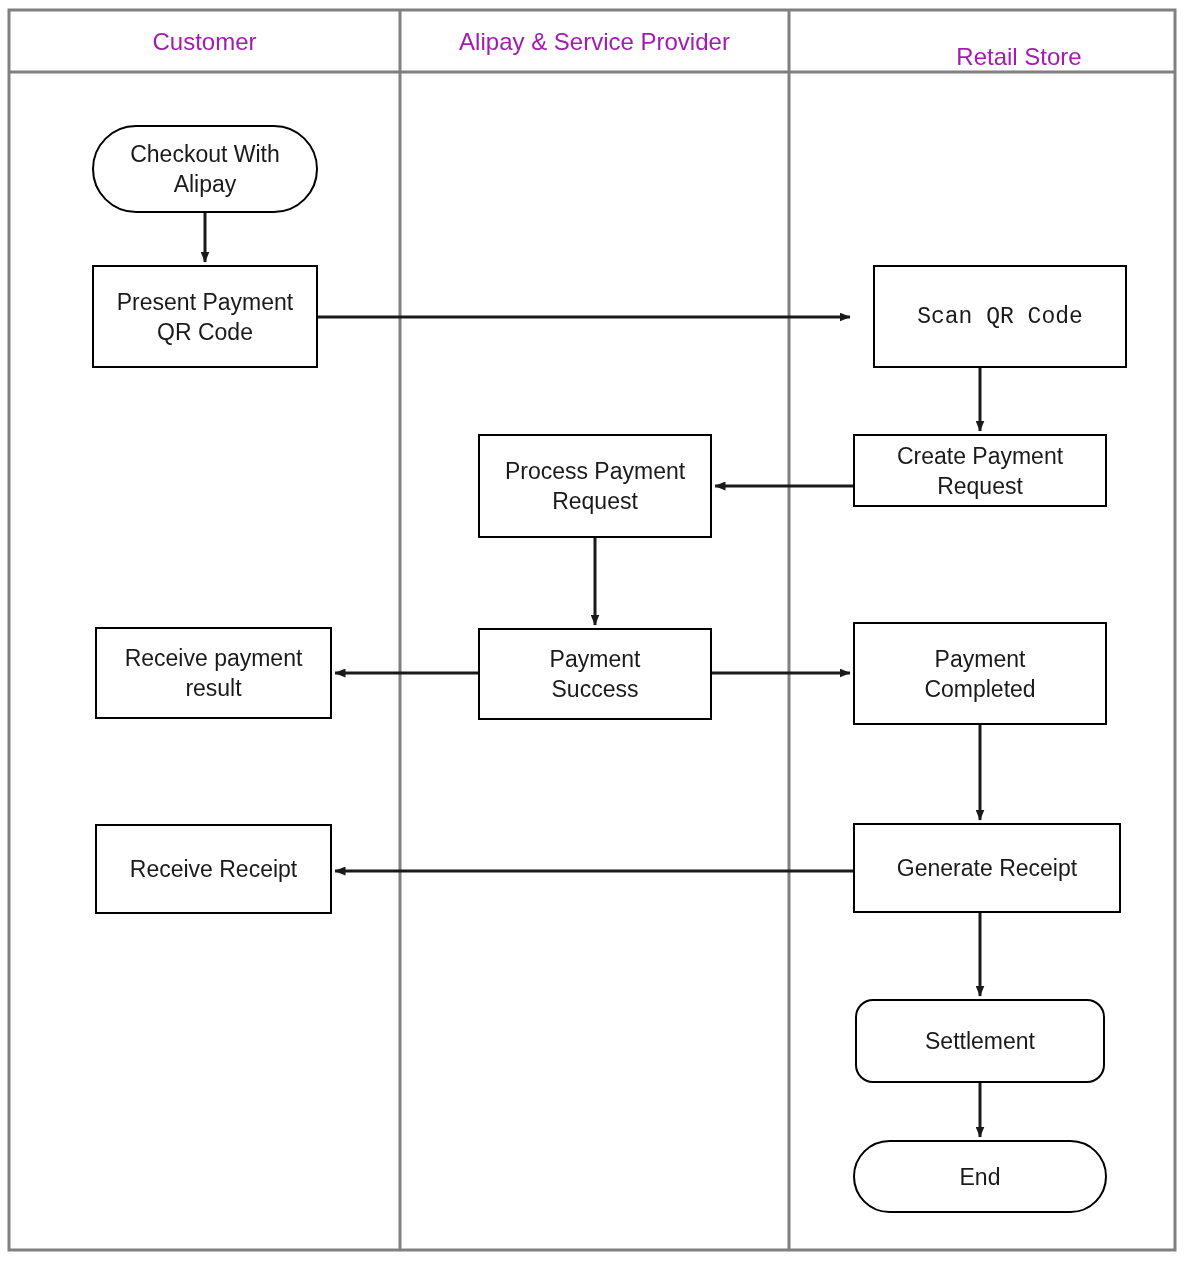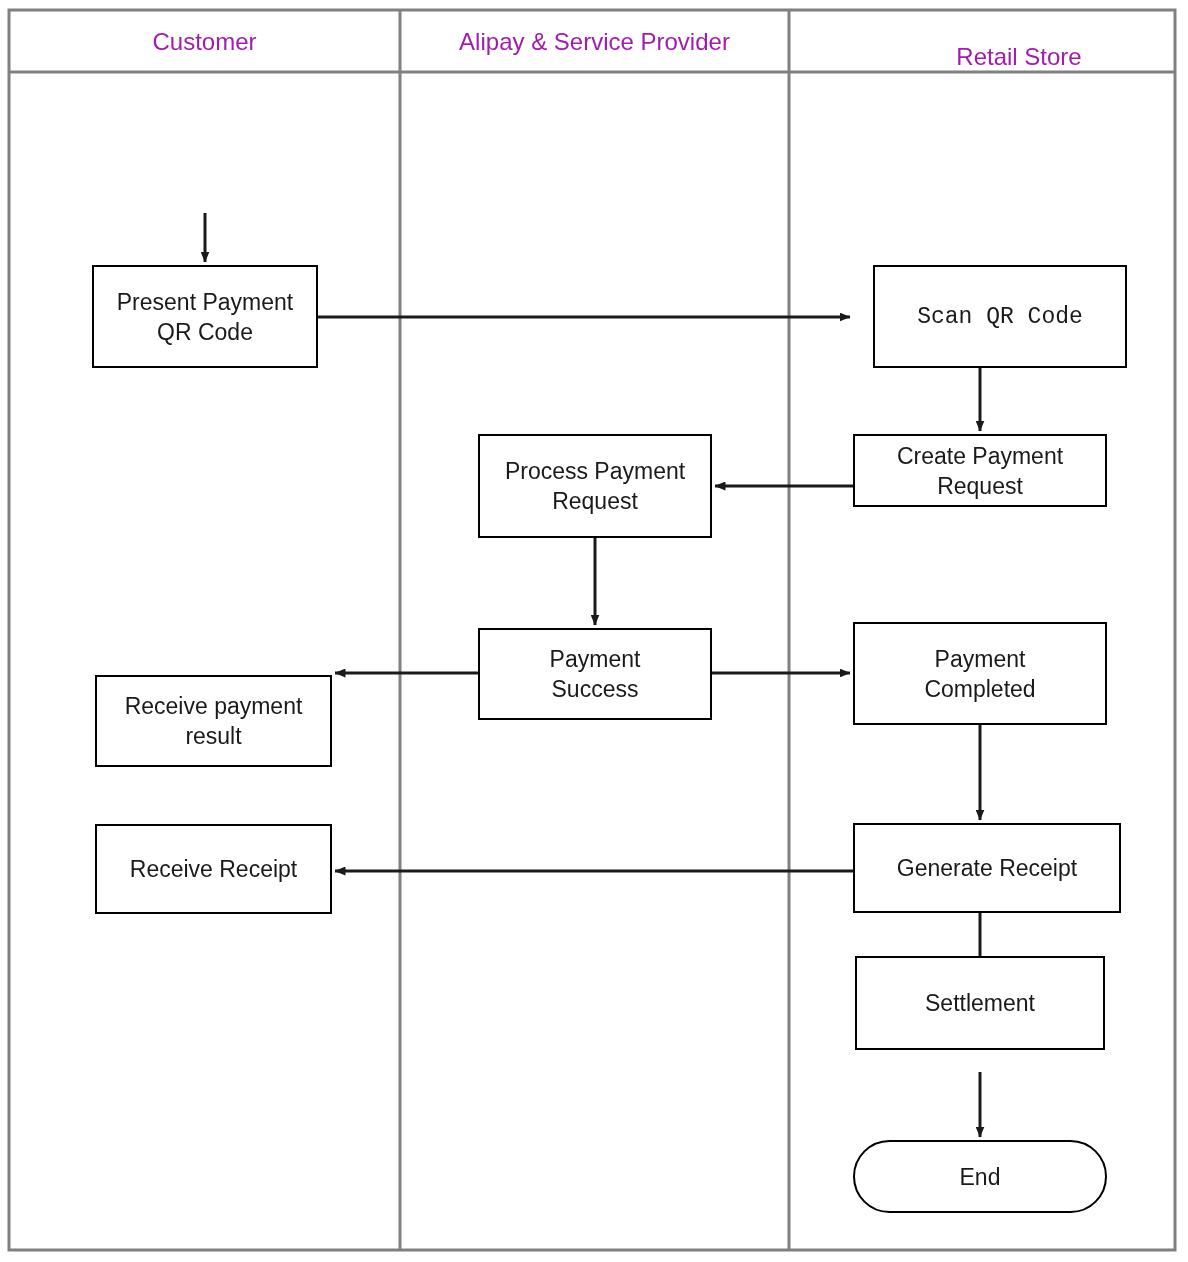--- a/index.html
+++ b/index.html
@@ -105,27 +105,31 @@
   <div class="lane-title" style="left:9px; top:28px; width:391px;">
     <span>Customer</span>
   </div>
   <div class="lane-title" style="left:400px; top:28px; width:389px;">
     <span>Alipay &amp; Service Provider</span>
   </div>
   <div class="lane-title" style="left:789px; top:28px; width:460px;margin-top:15px;">
     <span>Retail Store</span>
   </div>
 
+  <div class="node terminator" style="left:92px; top:125px; width:226px; height:88px;">
+    <span class="node-label">Checkout With
+Alipay</span>
+  </div>
 
   <div class="node" style="left:92px; top:265px; width:226px; height:103px;">
     <span class="node-label">Present Payment
 QR Code</span>
   </div>
 
-  <div class="node" style="left:95px; top:627px; width:237px; height:92px;margin-top:48px;">
+  <div class="node" style="left:95px; top:627px; width:237px; height:92px;">
     <span class="node-label">Receive payment
 result</span>
   </div>
 
   <div class="node" style="left:95px; top:824px; width:237px; height:90px;">
     <span class="node-label">Receive Receipt</span>
   </div>
 
   <div class="node" style="left:478px; top:434px; width:234px; height:104px;">
     <span class="node-label">Process Payment
@@ -148,21 +152,21 @@
 
   <div class="node" style="left:853px; top:622px; width:254px; height:103px;">
     <span class="node-label">Payment
 Completed</span>
   </div>
 
   <div class="node" style="left:853px; top:823px; width:268px; height:90px;">
     <span class="node-label">Generate Receipt</span>
   </div>
 
-  <div class="node" style="left:855px; top:956px; width:250px; height:94px;">
+  <div class="node" style="left:855px; top:999px; width:250px; height:84px;border-radius:18px;">
     <span class="node-label">Settlement</span>
   </div>
 
   <div class="node terminator" style="left:853px; top:1140px; width:254px; height:73px;">
     <span class="node-label">End</span>
   </div>
 
 </div>
 
 </body></html>

